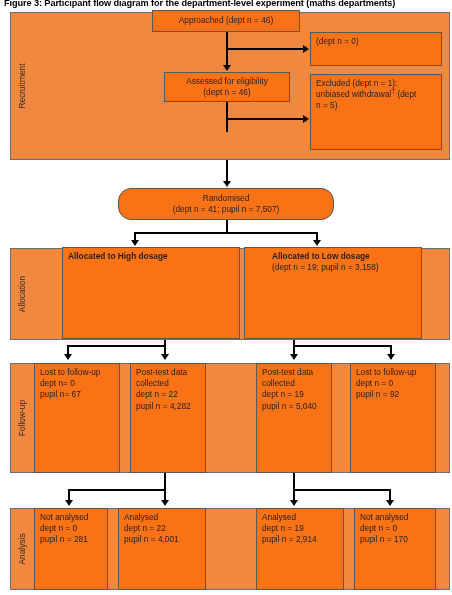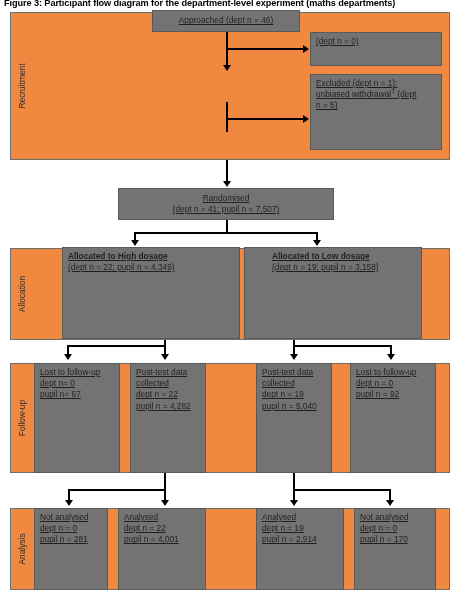--- a/index.html
+++ b/index.html
@@ -52,28 +52,27 @@
     pointer-events: none;
   }
   .panel-label span {
     transform: rotate(-90deg);
     white-space: nowrap;
     display: block;
   }
   
   .node {
     position: absolute;
-    background: #737373;
+    background: #f97316;
     border: 1px solid #58595b;
     box-sizing: border-box;
     font-size: 8.3px;
     line-height: 11.2px;
     color: #231f20;
     padding: 3px 5px;
-    text-decoration: underline;
   }
   .node.center {
     text-align: center;
     display: flex;
     flex-direction: column;
     align-items: center;
     justify-content: center;
     padding: 2px 4px;
   }
   .node .hdr {
@@ -121,20 +120,24 @@
   </div>
 
   <div class="node center" style="left:152px; top:10px; width:148px; height:22px;">
     <span class="ln">Approached (dept n = 46)</span>
   </div>
 
   <div class="node" style="left:310px; top:32px; width:132px; height:34px;">
     <span class="ln">(dept n = 0)</span>
   </div>
 
+  <div class="node center" style="left:164px; top:72px; width:126px; height:30px;">
+    <span class="ln">Assessed for eligibility</span>
+    <span class="ln">(dept n = 46)</span>
+  </div>
 
   <div class="node" style="left:310px; top:74px; width:132px; height:76px;">
     <span class="wrapln">Excluded (dept n = 1):</span>
     <span class="wrapln"><span>unbiased  withdrawal</span><sup class="dag">†</sup><span> (dept</span></span>
     <span class="wrapln">n = 5)</span>
   </div>
 
   <div class="conn v" style="left:226px; top:32px; height:34px;"></div>
   <div class="arrow-down" style="left:222.5px; top:65px;"></div>
 
@@ -142,40 +145,39 @@
   <div class="arrow-right" style="left:303px; top:44.5px;"></div>
 
   <div class="conn v" style="left:226px; top:102px; height:30px;"></div>
 
   <div class="conn h" style="left:226px; top:118px; width:78px;"></div>
   <div class="arrow-right" style="left:303px; top:114.5px;"></div>
 
   <div class="conn v" style="left:226px; top:160px; height:22px;"></div>
   <div class="arrow-down" style="left:222.5px; top:181px;"></div>
 
-  <div class="node center" style="left:118px; top:188px; width:216px; height:32px;">
+  <div class="node center" style="left:118px; top:188px; width:216px; height:32px;border-radius:13px;">
     <span class="ln">Randomised</span>
     <span class="ln">(dept n = 41; pupil n = 7,507)</span>
   </div>
 
   <div class="conn v" style="left:226px; top:220px; height:14px;"></div>
   <div class="conn h" style="left:134px; top:232px; width:184px;"></div>
   <div class="conn v" style="left:134px; top:232px; height:10px;"></div>
   <div class="conn v" style="left:316px; top:232px; height:10px;"></div>
   <div class="arrow-down" style="left:130.5px; top:240px;"></div>
   <div class="arrow-down" style="left:312.5px; top:240px;"></div>
 
   <div class="panel" style="left:10px; top:248px; width:440px; height:92px;"></div>
   <div class="panel-label" style="left:10px; top:248px; height:92px;">
     <span>Allocation</span>
   </div>
 
   <div class="node" style="left:62px; top:247px; width:178px; height:92px;">
     <span class="hdr wrapln">Allocated to High dosage</span>
-    <span class="wrapln">(dept n = 22; pupil n = 4,349)</span>
   </div>
 
   <div class="node" style="left:244px; top:247px; width:178px; height:92px;padding-left:27px;">
     <span class="hdr wrapln">Allocated to Low dosage</span>
     <span class="wrapln">(dept n = 19; pupil n = 3,158)</span>
   </div>
 
   <div class="conn v" style="left:164px; top:340px; height:16px;"></div>
   <div class="conn h" style="left:67px; top:345px; width:99px;"></div>
   <div class="conn v" style="left:67px; top:345px; height:11px;"></div>

